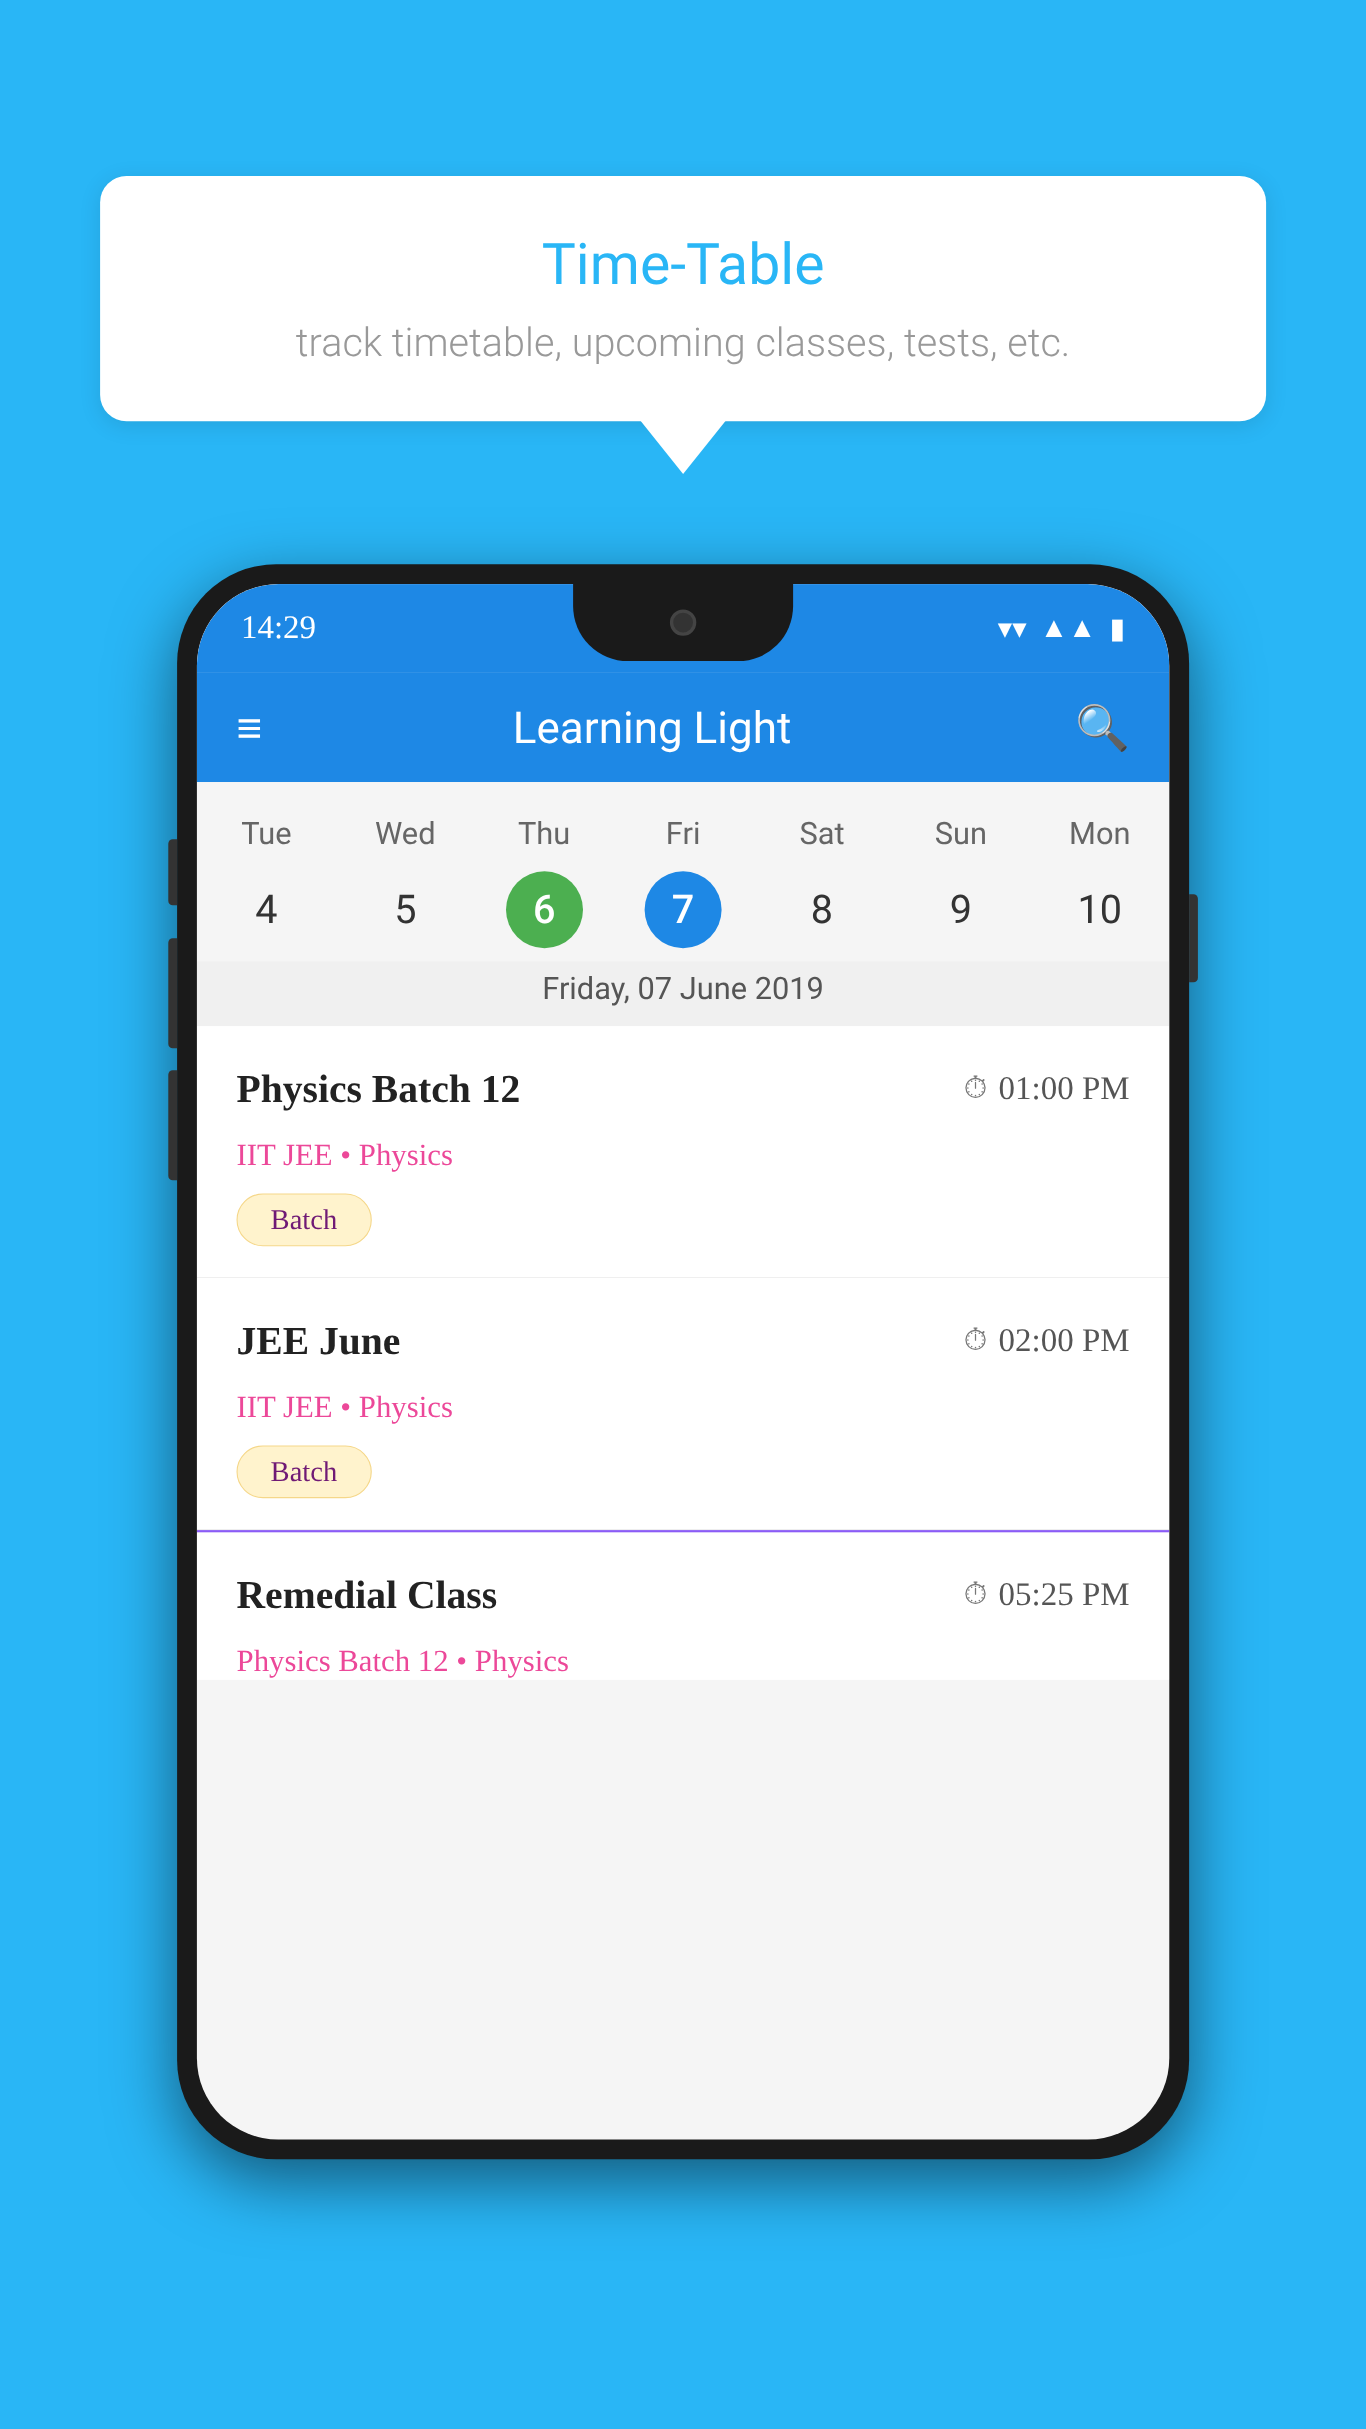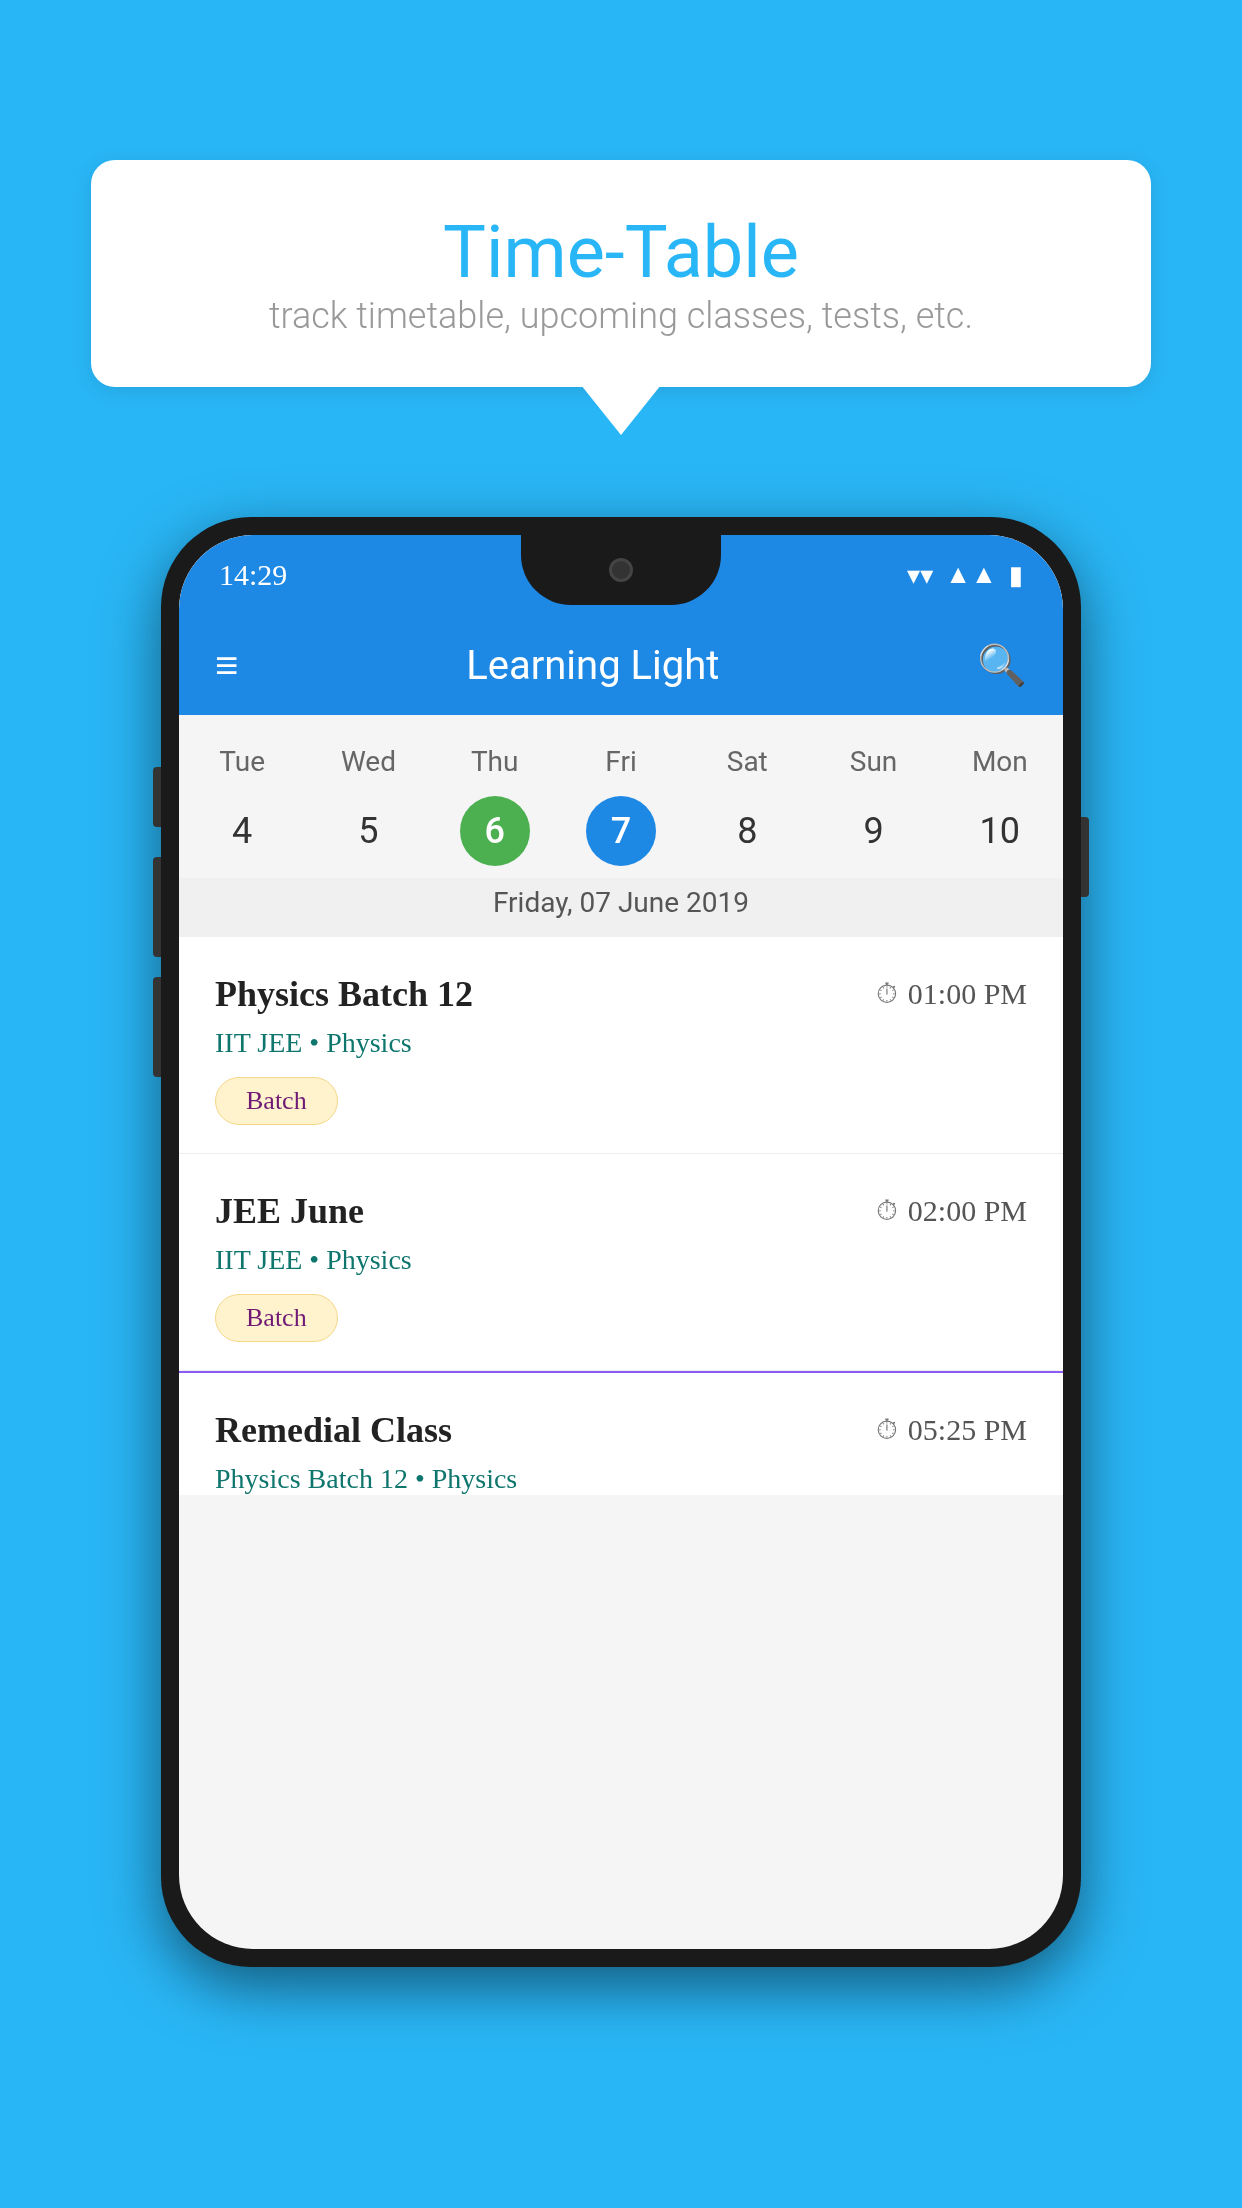--- a/index.html
+++ b/index.html
@@ -41,23 +41,24 @@
       left: 50%;
       transform: translateX(-50%);
       width: 0;
       height: 0;
       border-left: 40px solid transparent;
       border-right: 40px solid transparent;
       border-top: 50px solid white;
     }
 
     .bubble-title {
-      font-size: 72px;
+      font-size: 52px;
       color: #29B6F6;
       font-weight: 400;
+      margin-bottom: 20px;
     }
 
     .bubble-subtitle {
       font-size: 36px;
       color: #999;
       font-weight: 300;
     }
 
     
     .phone-container {
@@ -261,22 +262,23 @@
       font-size: 30px;
     }
 
     .clock-icon {
       font-size: 28px;
       color: #777;
     }
 
     .schedule-meta {
       font-size: 28px;
-      color: #0f766e;
+      color: #ec4899;
       margin-bottom: 18px;
+      margin-top: 24px;
     }
 
     .batch-tag {
       display: inline-block;
       background: #FFF3CD;
       color: #701a75;
       border-radius: 30px;
       padding: 8px 30px;
       font-size: 26px;
       font-weight: 500;

